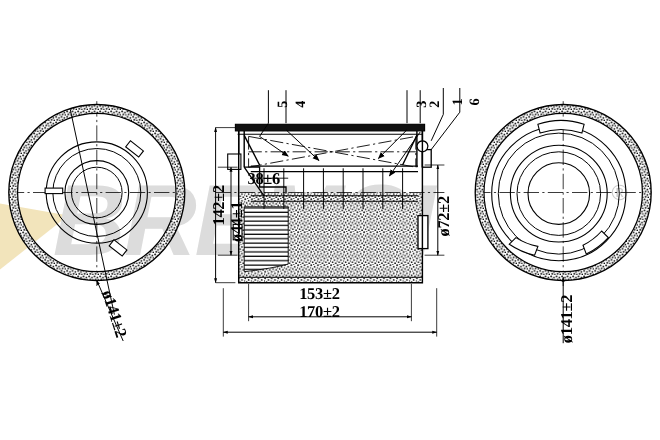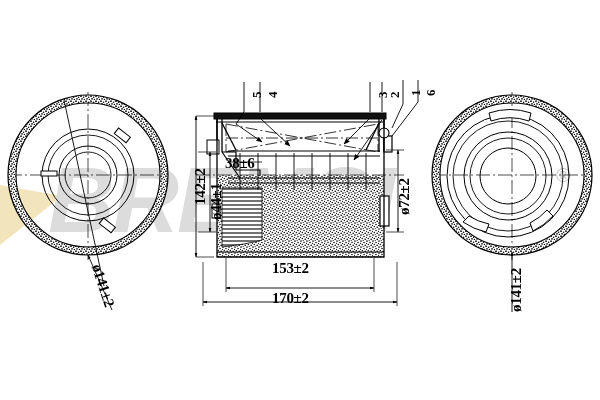--- a/index.html
+++ b/index.html
@@ -231,18 +231,18 @@
   <div class="call-txt rot90" style="left:387px;top:98px;">2</div>
   <div class="call-txt rot90" style="left:408px;top:96px;">1</div>
   <div class="call-txt rot90" style="left:423px;top:96px;">6</div>
 
   <div class="dim-txt rot90" style="left:192px;top:205px;">142±2</div>
   <div class="dim-txt rot90" style="left:208px;top:220px;">ø44±1</div>
   <div class="dim-txt rot90" style="left:396px;top:215px;">ø72±2</div>
 
   <div class="dim-txt" style="left:225px;top:155px;">38±6</div>
   <div class="dim-txt" style="left:272px;top:260px;">153±2</div>
-  <div class="dim-txt" style="left:272px;top:290px;">170±2</div>
+  <div class="dim-txt" style="left:272px;top:276px;">170±2</div>
 
   <div class="dim-txt" style="left:104px;top:262px;transform-origin:left top;transform:rotate(72deg);">ø141±2</div>
   <div class="dim-txt rot90" style="left:508px;top:312px;">ø141±2</div>
 
 </div>
 
 </body></html>

